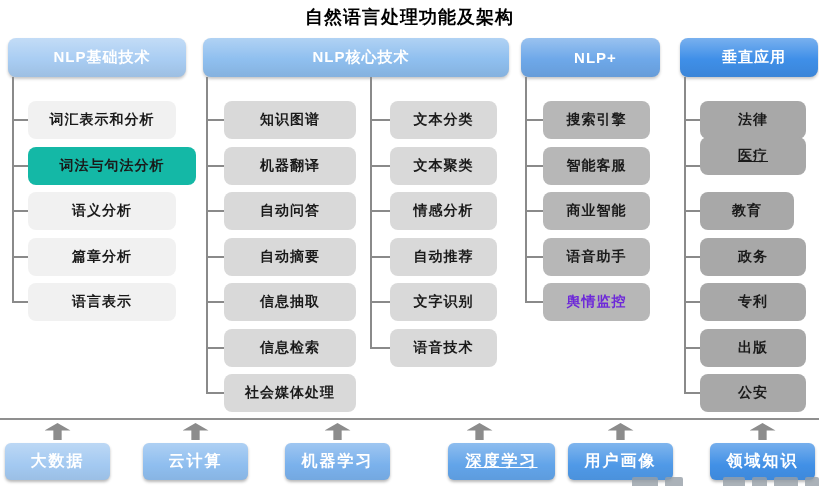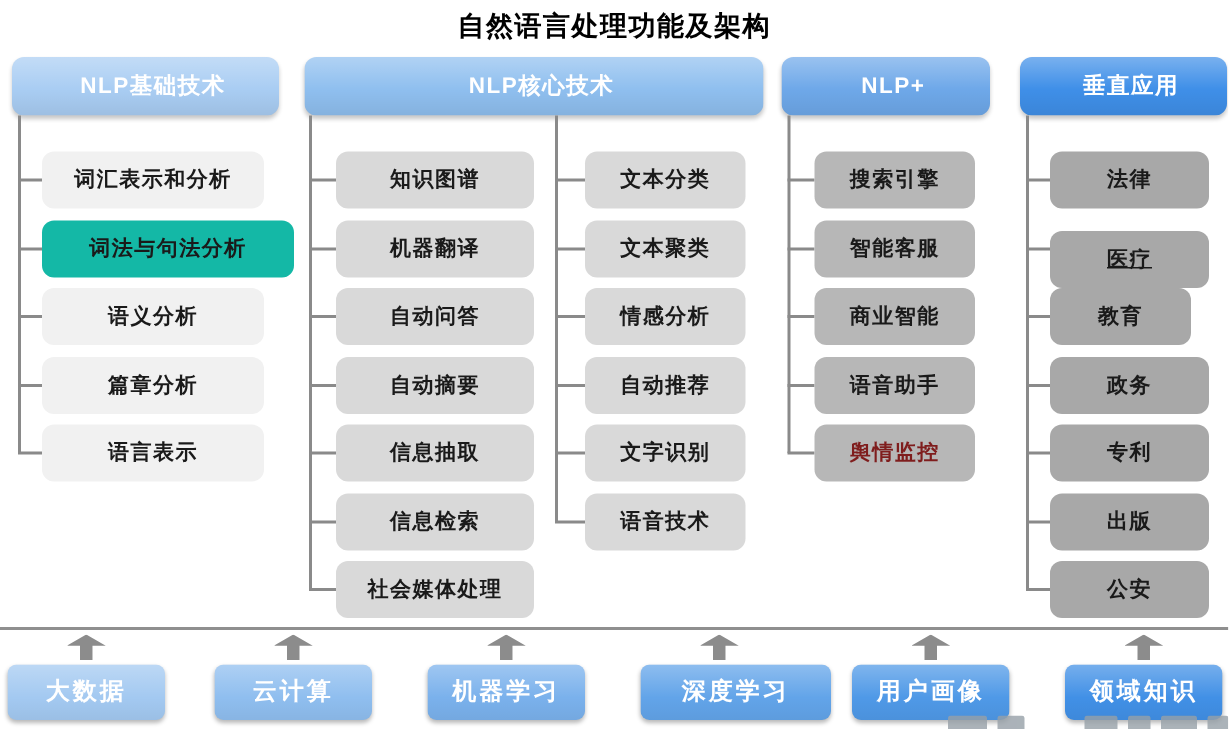--- a/index.html
+++ b/index.html
@@ -97,48 +97,48 @@
       <div class="vline" style="left: 525px; top: 77px; width: 2px; height: 225px; background: rgb(138, 138, 138);"></div>
       <div class="hline" style="left: 525px; top: 119px; width: 18px; height: 2px; background: rgb(138, 138, 138);"></div>
       <div class="item" style="left: 543px; top: 101px; width: 107px; height: 38px; background-color: rgb(183, 183, 183); color: rgb(26, 26, 26);">搜索引擎</div>
       <div class="hline" style="left: 525px; top: 164.5px; width: 18px; height: 2px; background: rgb(138, 138, 138);"></div>
       <div class="item" style="left: 543px; top: 146.5px; width: 107px; height: 38px; background-color: rgb(183, 183, 183); color: rgb(26, 26, 26);">智能客服</div>
       <div class="hline" style="left: 525px; top: 210px; width: 18px; height: 2px; background: rgb(138, 138, 138);"></div>
       <div class="item" style="left: 543px; top: 192px; width: 107px; height: 38px; background-color: rgb(183, 183, 183); color: rgb(26, 26, 26);">商业智能</div>
       <div class="hline" style="left: 525px; top: 255.5px; width: 18px; height: 2px; background: rgb(138, 138, 138);"></div>
       <div class="item" style="left: 543px; top: 237.5px; width: 107px; height: 38px; background-color: rgb(183, 183, 183); color: rgb(26, 26, 26); text-align: right;">语音助手</div>
       <div class="hline" style="left: 525px; top: 301px; width: 18px; height: 2px; background: rgb(138, 138, 138);"></div>
-      <div class="item" style="left: 543px; top: 283px; width: 107px; height: 38px; background-color: rgb(183, 183, 183); color: #7f1d1d;">舆情监控</div>
+      <div class="item" style="left: 543px; top: 283px; width: 107px; height: 38px; background-color: rgb(183, 183, 183); color: #6d28d9;">舆情监控</div>
       <div class="hdr" style="left: 680px; top: 38px; width: 128px; height: 39px; background-color: rgb(63, 143, 232); color: rgb(255, 255, 255);">垂直应用</div>
       <div class="vline" style="left: 684px; top: 77px; width: 2px; height: 316px; background: rgb(138, 138, 138);"></div>
       <div class="hline" style="left: 684px; top: 119px; width: 16px; height: 2px; background: rgb(138, 138, 138);"></div>
       <div class="item" style="left: 700px; top: 101px; width: 106px; height: 38px; background-color: rgb(168, 168, 168); color: rgb(26, 26, 26);">法律</div>
       <div class="hline" style="left: 684px; top: 164.5px; width: 16px; height: 2px; background: rgb(138, 138, 138);"></div>
-      <div class="item" style="left: 700px; top: 154px; width: 106px; height: 38px; background-color: rgb(168, 168, 168); color: rgb(26, 26, 26); text-decoration: underline;">医疗</div>
+      <div class="item" style="left: 700px; top: 137px; width: 106px; height: 38px; background-color: rgb(168, 168, 168); color: rgb(26, 26, 26); text-decoration: underline;">医疗</div>
       <div class="hline" style="left: 684px; top: 210px; width: 16px; height: 2px; background: rgb(138, 138, 138);"></div>
       <div class="item" style="left: 700px; top: 192px; width: 94px; height: 38px; background-color: rgb(168, 168, 168); color: rgb(26, 26, 26);">教育</div>
       <div class="hline" style="left: 684px; top: 255.5px; width: 16px; height: 2px; background: rgb(138, 138, 138);"></div>
       <div class="item" style="left: 700px; top: 237.5px; width: 106px; height: 38px; background-color: rgb(168, 168, 168); color: rgb(26, 26, 26);">政务</div>
       <div class="hline" style="left: 684px; top: 301px; width: 16px; height: 2px; background: rgb(138, 138, 138);"></div>
       <div class="item" style="left: 700px; top: 283px; width: 106px; height: 38px; background-color: rgb(168, 168, 168); color: rgb(26, 26, 26);">专利</div>
       <div class="hline" style="left: 684px; top: 346.5px; width: 16px; height: 2px; background: rgb(138, 138, 138);"></div>
       <div class="item" style="left: 700px; top: 328.5px; width: 106px; height: 38px; background-color: rgb(168, 168, 168); color: rgb(26, 26, 26);">出版</div>
       <div class="hline" style="left: 684px; top: 392px; width: 16px; height: 2px; background: rgb(138, 138, 138);"></div>
       <div class="item" style="left: 700px; top: 374px; width: 106px; height: 38px; background-color: rgb(168, 168, 168); color: rgb(26, 26, 26);">公安</div>
     </div>
   <div class="sep" id="sep" style="top: 418px; background: rgb(143, 143, 143);"></div>
   <div id="foundation">
       <div class="arrow" style="left: 44.5px; top: 423px; width: 26px; height: 17px; background: rgb(140, 140, 140);"></div>
       <div class="fbox" style="left: 5px; top: 443px; width: 105px; height: 37px; background-color: rgb(163, 201, 241); color: rgb(255, 255, 255);">大数据</div>
       <div class="arrow" style="left: 182.5px; top: 423px; width: 26px; height: 17px; background: rgb(140, 140, 140);"></div>
       <div class="fbox" style="left: 143px; top: 443px; width: 105px; height: 37px; background-color: rgb(143, 190, 239); color: rgb(255, 255, 255);">云计算</div>
       <div class="arrow" style="left: 324.5px; top: 423px; width: 26px; height: 17px; background: rgb(140, 140, 140);"></div>
       <div class="fbox" style="left: 285px; top: 443px; width: 105px; height: 37px; background-color: rgb(122, 177, 236); color: rgb(255, 255, 255);">机器学习</div>
       <div class="arrow" style="left: 466.5px; top: 423px; width: 26px; height: 17px; background: rgb(140, 140, 140);"></div>
-      <div class="fbox" style="left: 427px; top: 443px; width: 127px; height: 37px; background-color: rgb(98, 164, 233); color: rgb(255, 255, 255);">深度学习</div>
+      <div class="fbox" style="left: 448px; top: 443px; width: 107px; height: 37px; background-color: rgb(98, 164, 233); color: rgb(255, 255, 255); text-decoration: underline;">深度学习</div>
       <div class="arrow" style="left: 607.5px; top: 423px; width: 26px; height: 17px; background: rgb(140, 140, 140);"></div>
       <div class="fbox" style="left: 568px; top: 443px; width: 105px; height: 37px; background-color: rgb(79, 153, 231); color: rgb(255, 255, 255);">用户画像</div>
       <div class="arrow" style="left: 749.5px; top: 423px; width: 26px; height: 17px; background: rgb(140, 140, 140);"></div>
       <div class="fbox" style="left: 710px; top: 443px; width: 105px; height: 37px; background-color: rgb(65, 144, 230); color: rgb(255, 255, 255);">领域知识</div>
     </div>
   <div class="wm">
     <i></i>
       <i></i>
       <i></i>
       <i></i>

